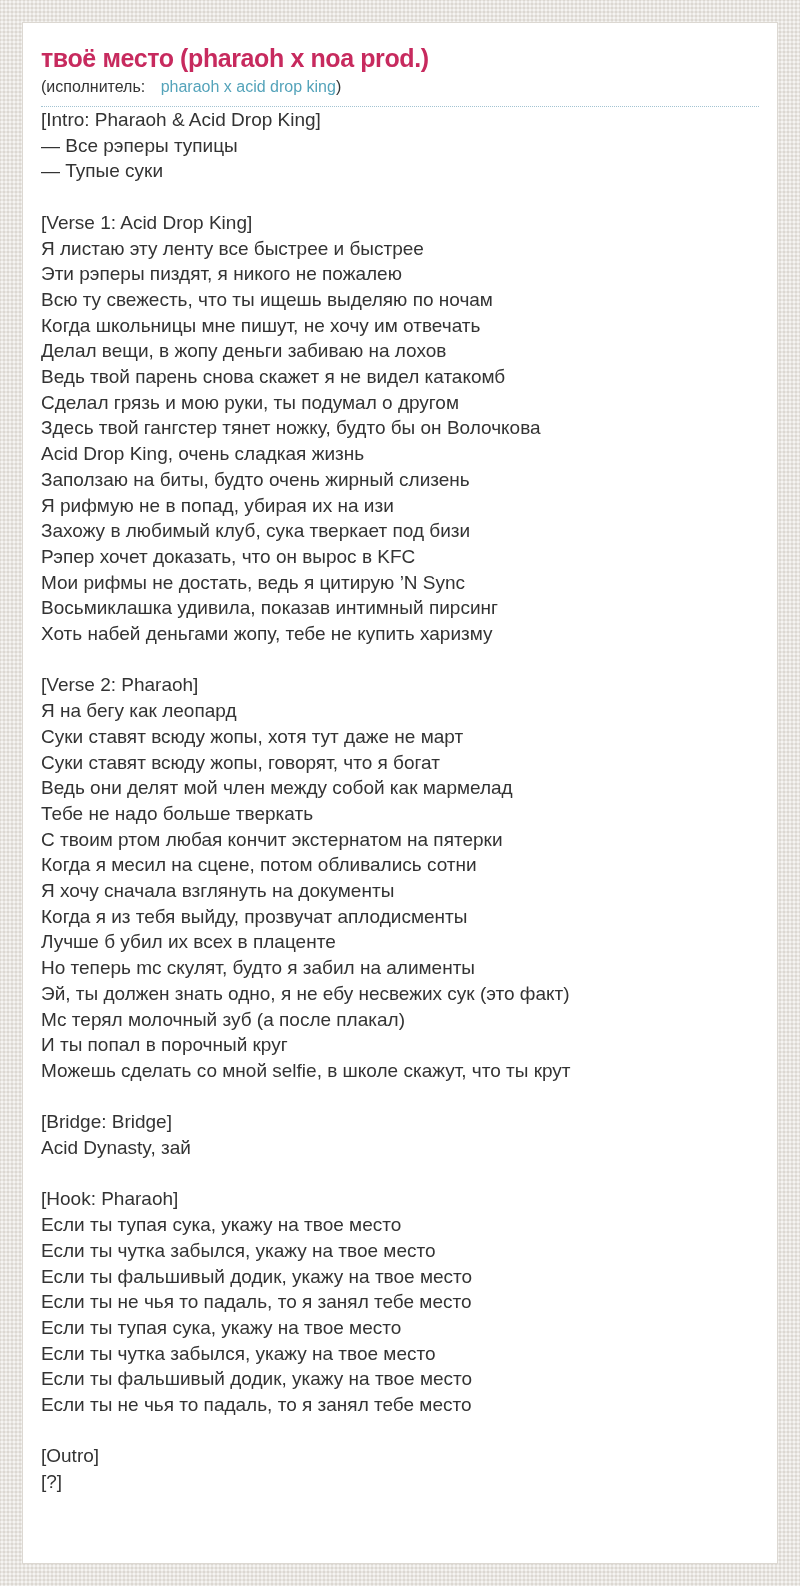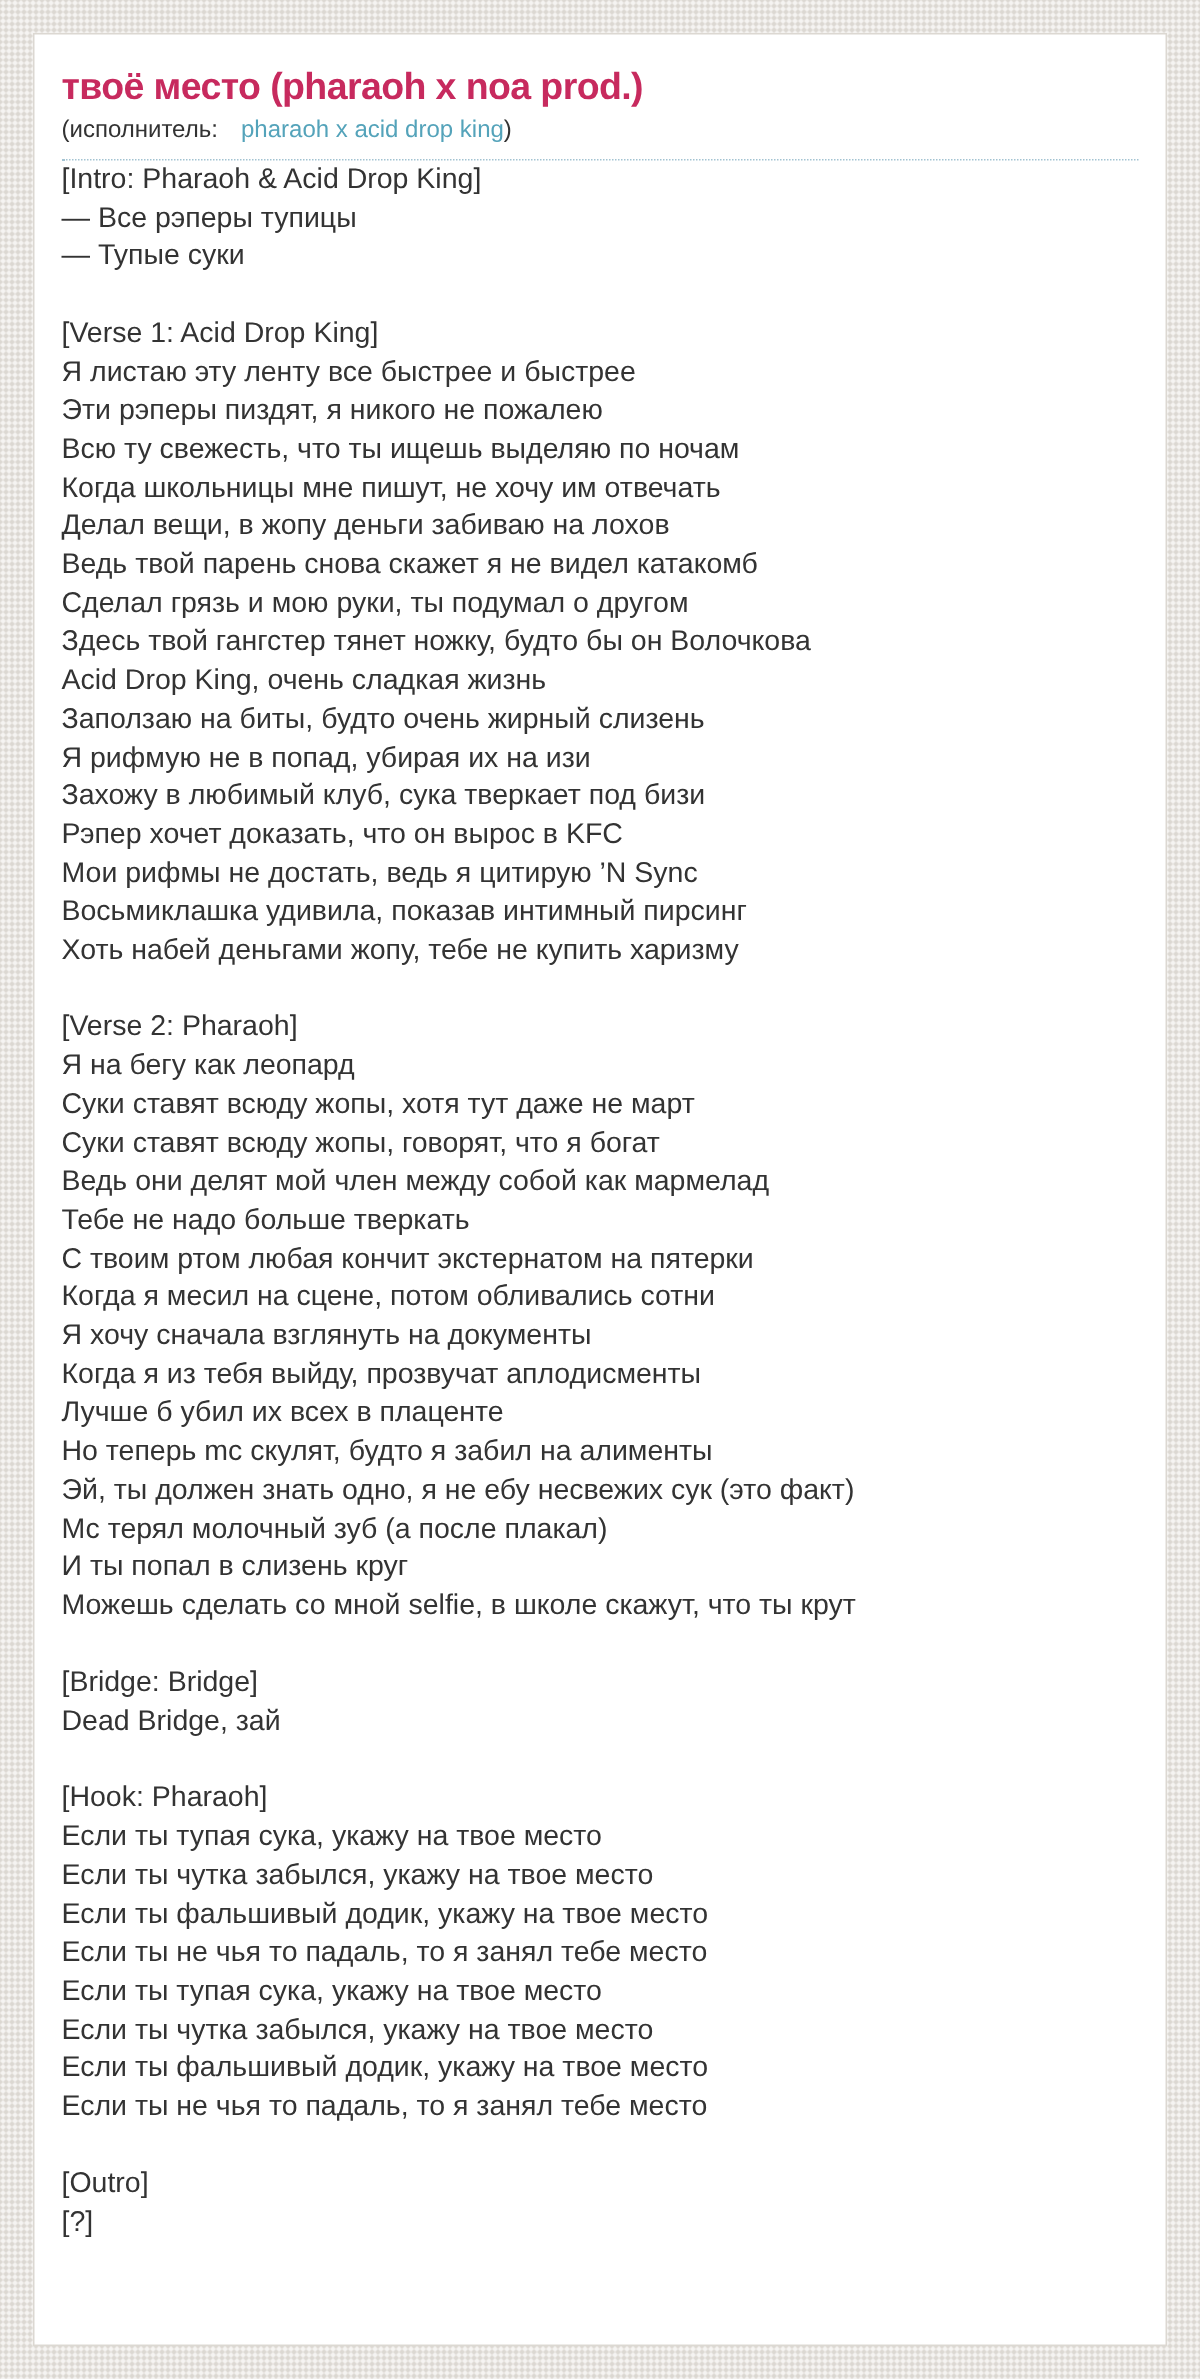--- a/index.html
+++ b/index.html
@@ -107,26 +107,26 @@
         <div class="line">Ведь они делят мой член между собой как мармелад</div>
         <div class="line">Тебе не надо больше тверкать</div>
         <div class="line">С твоим ртом любая кончит экстернатом на пятерки</div>
         <div class="line">Когда я месил на сцене, потом обливались сотни</div>
         <div class="line">Я хочу сначала взглянуть на документы</div>
         <div class="line">Когда я из тебя выйду, прозвучат аплодисменты</div>
         <div class="line">Лучше б убил их всех в плаценте</div>
         <div class="line">Но теперь mc скулят, будто я забил на алименты</div>
         <div class="line">Эй, ты должен знать одно, я не ебу несвежих сук (это факт)</div>
         <div class="line">Мс терял молочный зуб (а после плакал)</div>
-        <div class="line">И ты попал в слизень круг</div>
+        <div class="line">И ты попал в порочный круг</div>
         <div class="line">Можешь сделать со мной selfie, в школе скажут, что ты крут</div>
       </div>
       <div class="section">
         <div class="line">[Bridge: Bridge]</div>
-        <div class="line">Dead Bridge, зай</div>
+        <div class="line">Acid Dynasty, зай</div>
       </div>
       <div class="section">
         <div class="line">[Hook: Pharaoh]</div>
         <div class="line">Если ты тупая сука, укажу на твое место</div>
         <div class="line">Если ты чутка забылся, укажу на твое место</div>
         <div class="line">Если ты фальшивый додик, укажу на твое место</div>
         <div class="line">Если ты не чья то падаль, то я занял тебе место</div>
         <div class="line">Если ты тупая сука, укажу на твое место</div>
         <div class="line">Если ты чутка забылся, укажу на твое место</div>
         <div class="line">Если ты фальшивый додик, укажу на твое место</div>

